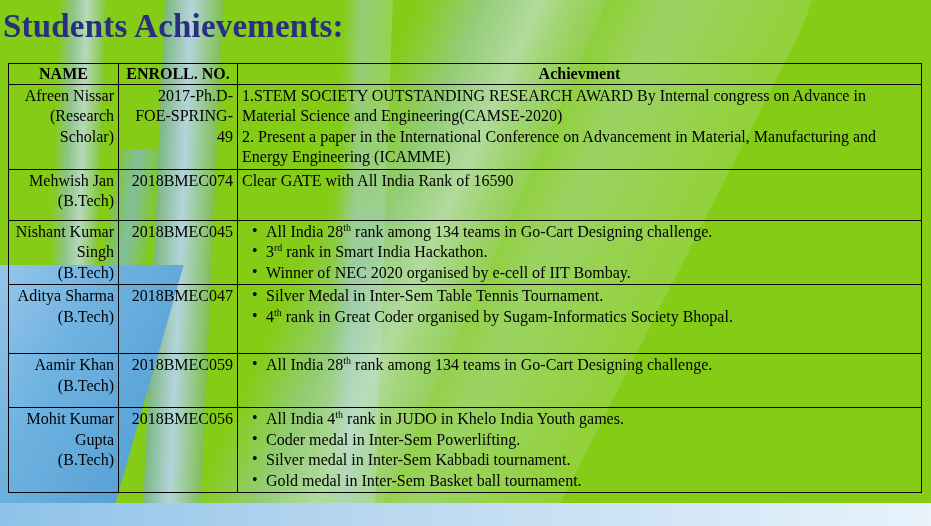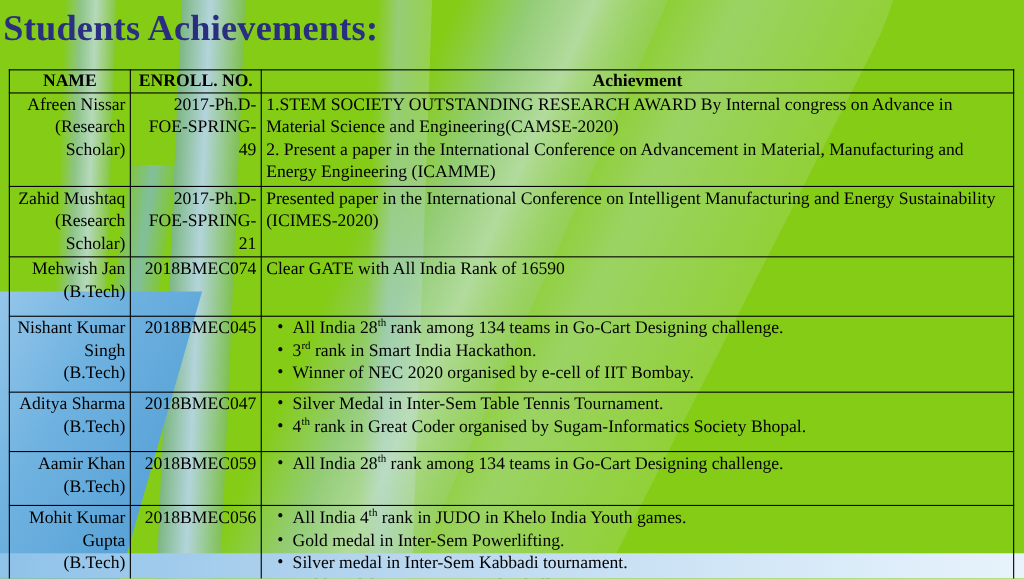--- a/index.html
+++ b/index.html
@@ -108,27 +108,20 @@
     <tbody data-name="table-body">
         <tr data-name="table-row">
           <td class="c-name" data-name="name-cell">Afreen Nissar<br>(Research<br>Scholar)</td>
           <td class="c-enroll" data-name="enroll-cell">2017-Ph.D-<br>FOE-SPRING-<br>49</td>
           <td class="c-ach" data-name="achievement-cell">
             <div data-name="achievement-line">1.STEM SOCIETY OUTSTANDING RESEARCH AWARD By Internal congress on Advance in Material Science and Engineering(CAMSE-2020)</div>
             <div data-name="achievement-line">2. Present a paper in the International Conference on Advancement in Material, Manufacturing and Energy Engineering (ICAMME)</div>
           </td>
         </tr>
         <tr data-name="table-row">
-          <td class="c-name" data-name="name-cell">Zahid Mushtaq<br>(Research<br>Scholar)</td>
-          <td class="c-enroll" data-name="enroll-cell">2017-Ph.D-<br>FOE-SPRING-<br>21</td>
-          <td class="c-ach" data-name="achievement-cell">
-            <div data-name="achievement-line">Presented paper in the International Conference on Intelligent Manufacturing and Energy Sustainability (ICIMES-2020)</div>
-          </td>
-        </tr>
-        <tr data-name="table-row">
           <td class="c-name" data-name="name-cell">Mehwish Jan<br>(B.Tech)</td>
           <td class="c-enroll" data-name="enroll-cell">2018BMEC074</td>
           <td class="c-ach" data-name="achievement-cell">
             <div data-name="achievement-line">Clear GATE with All India Rank of 16590</div>
           </td>
         </tr>
         <tr data-name="table-row">
           <td class="c-name" data-name="name-cell">Nishant Kumar<br>Singh<br>(B.Tech)</td>
           <td class="c-enroll" data-name="enroll-cell">2018BMEC045</td>
           <td class="c-ach" data-name="achievement-cell">
@@ -157,21 +150,21 @@
               <li data-name="achievement-item">All India 28<sup>th</sup> rank among 134 teams in Go-Cart Designing challenge.</li>
             </ul>
           </td>
         </tr>
         <tr data-name="table-row">
           <td class="c-name" data-name="name-cell">Mohit Kumar<br>Gupta<br>(B.Tech)</td>
           <td class="c-enroll" data-name="enroll-cell">2018BMEC056</td>
           <td class="c-ach" data-name="achievement-cell">
             <ul data-name="achievement-list">
               <li data-name="achievement-item">All India 4<sup>th</sup> rank in JUDO in Khelo India Youth games.</li>
-              <li data-name="achievement-item">Gold medal in Inter-Sem Powerlifting.</li>
+              <li data-name="achievement-item">Coder medal in Inter-Sem Powerlifting.</li>
               <li data-name="achievement-item">Silver medal in Inter-Sem Kabbadi tournament.</li>
               <li data-name="achievement-item">Gold medal in Inter-Sem Basket ball tournament.</li>
             </ul>
           </td>
         </tr>
       </tbody>
 
   </table>
 
 </div>

